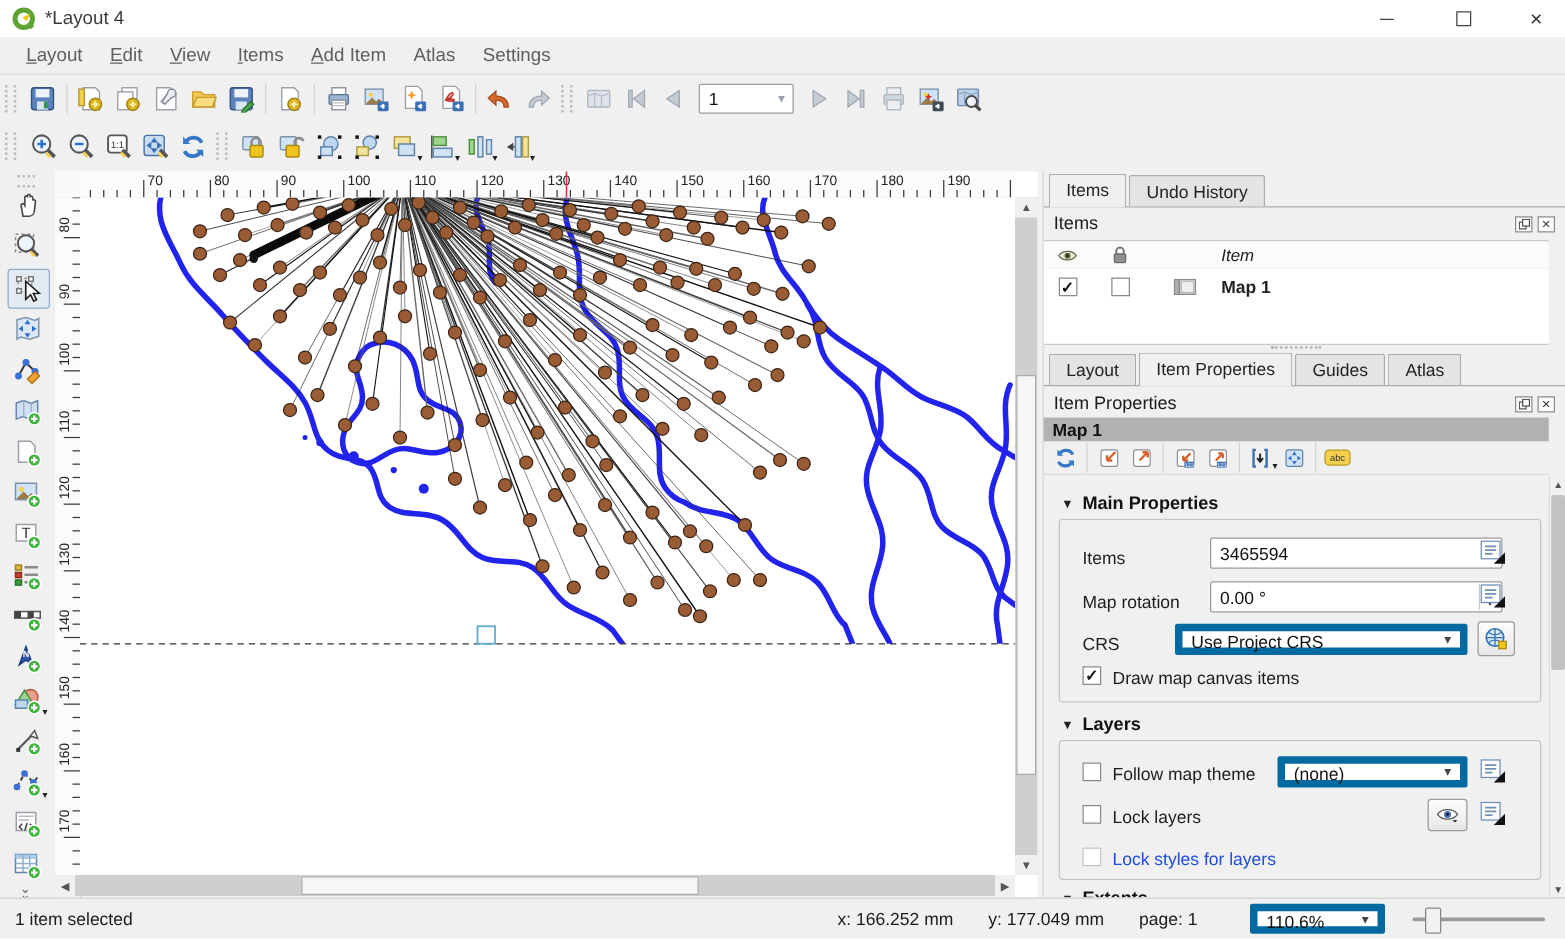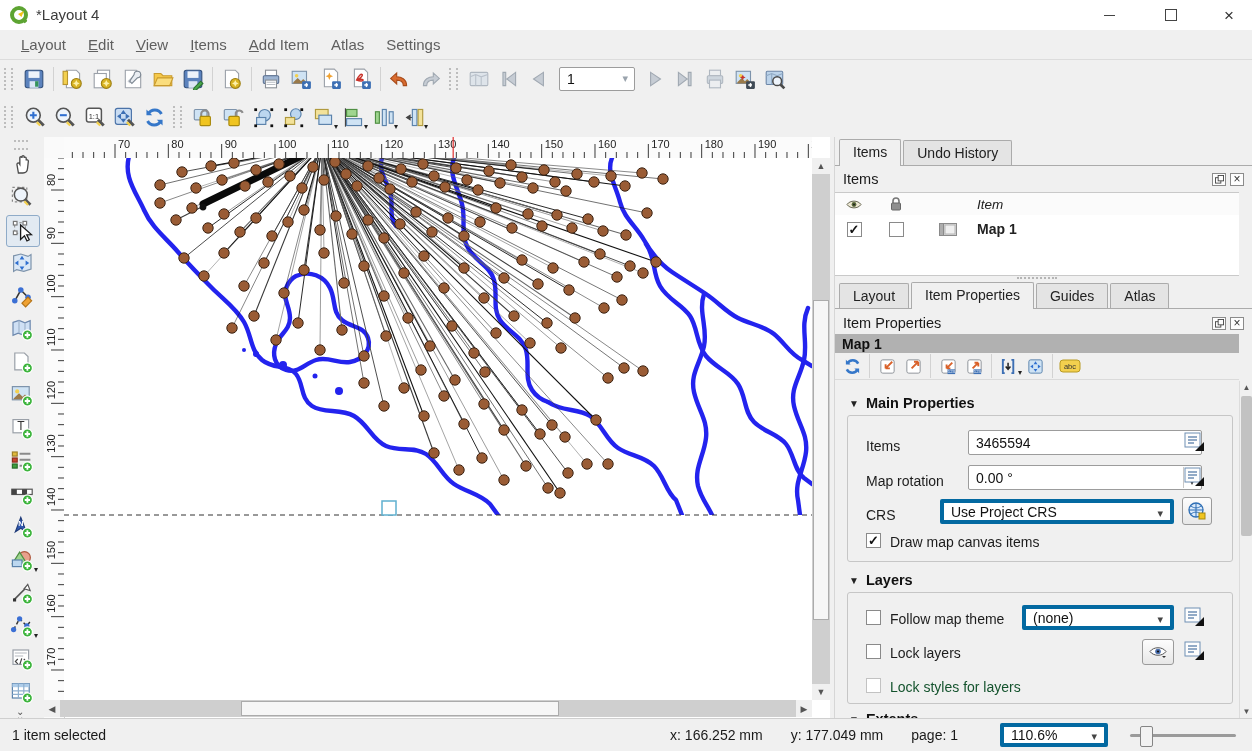--- a/index.html
+++ b/index.html
@@ -50,21 +50,21 @@
   .itemslist{position:absolute;left:0;width:404px;background:#fff;border-bottom:1px solid #c9c9c9;}
   .checkbox{width:15px;height:15px;background:#fff;border:1px solid #8a8a8a;box-sizing:border-box;display:flex;align-items:center;justify-content:center;font-size:13px;font-weight:bold;color:#111;}
   .checkbox.dis{border-color:#c2c2c2;}
   .map1bar{position:absolute;left:0;width:404px;height:19px;background:#b1b1b1;display:flex;align-items:center;padding-left:7px;box-sizing:border-box;font-weight:bold;font-size:14px;color:#101010;}
   .ptool{position:absolute;left:0;width:404px;height:27px;display:flex;align-items:center;padding-left:4px;box-sizing:border-box;border-bottom:1px solid #dadada;}
   .sechdr{position:absolute;display:flex;align-items:center;gap:7px;font-weight:bold;font-size:14.5px;color:#111;}
   .secarrow{font-size:10px;color:#222;}
   .groupbox{position:absolute;border:1px solid #c6c6c6;border-radius:3px;}
   .flabel{font-size:14px;color:#1c1c1c;}
   .tinput{background:#fff;border:1px solid #9c9c9c;border-radius:2px;display:flex;align-items:center;padding:0 7px;box-sizing:border-box;font-size:14px;color:#111;margin-left:28px;}
-  .combo{background:#fff;border:4px solid #0369a1;border-radius:2px;display:flex;align-items:flex-end;padding:0 7px;box-sizing:border-box;font-size:14px;color:#111;position:relative;}
+  .combo{background:#fff;border:6px solid #0369a1;border-radius:2px;display:flex;align-items:flex-start;padding:0 7px;box-sizing:border-box;font-size:14px;color:#111;position:relative;}
   .combo .carr{position:absolute;right:7px;color:#444;font-size:11px;}
   .spin{position:absolute;right:1px;top:1px;bottom:1px;width:16px;display:flex;flex-direction:column;border-left:1px solid #c9c9c9;}
   .spin span{flex:1;display:flex;align-items:center;justify-content:center;font-size:8px;color:#333;}
   .pushbtn{background:linear-gradient(#fdfdfd,#e7e7e7);border:1px solid #9a9a9a;border-radius:3px;display:flex;align-items:center;justify-content:center;box-sizing:border-box;}
   
   #statusbar{left:0;top:718px;width:1252px;height:33px;background:#f0f0f0;border-top:1px solid #cfcfcf;display:flex;align-items:center;box-sizing:border-box;padding:0 12px;font-size:14px;color:#1a1a1a;}
   .sld-track{width:106px;height:3px;background:#9a9a9a;border-radius:2px;position:relative;}
   .sld-handle{position:absolute;left:10px;top:-8px;width:11px;height:19px;background:#f2f2f2;border:1px solid #858585;border-radius:2px;}
   svg{display:block;}
   text{font-family:"Liberation Sans",sans-serif;}
@@ -1251,21 +1251,21 @@
             </span>
           <span class="abs" style="left:334px;top:47px;">
               <svg width="26" height="24" viewBox="0 0 26 24">
                 <rect x="3" y="2" width="15" height="14" fill="#fdfdfd" stroke="#6f8fb4"></rect>
                 <path d="M6 6 h9 M6 9 h9 M6 12 h6" stroke="#6f8fb4" stroke-width="1.4"></path>
                 <path d="M13 20 h9 v-9 z" fill="#111"></path>
               </svg>
             </span>
 
           <span class="checkbox dis abs" style="left:18px;top:85px;"></span>
-          <span class="flabel abs" style="left:42px;top:86px;color:#14532d;text-align:center;">Lock styles for layers</span>
+          <span class="flabel abs" style="left:42px;top:86px;color:#1d4ed8;text-align:center;">Lock styles for layers</span>
         </div>
 
         <div class="sechdr" style="left:14px;top:330px;">
           <span class="secarrow">▼</span>
           <span>Extents</span>
         </div>
       </div>
 
       <div class="abs" style="left:404px;top:244px;width:14px;height:337px;background:#f0f0f0;border-left:1px solid #dcdcdc;box-sizing:border-box;">
         <span class="sb-arrow" style="left:0;top:0;width:13px;height:13px;background:#f0f0f0;font-size:8px;">▲</span>

